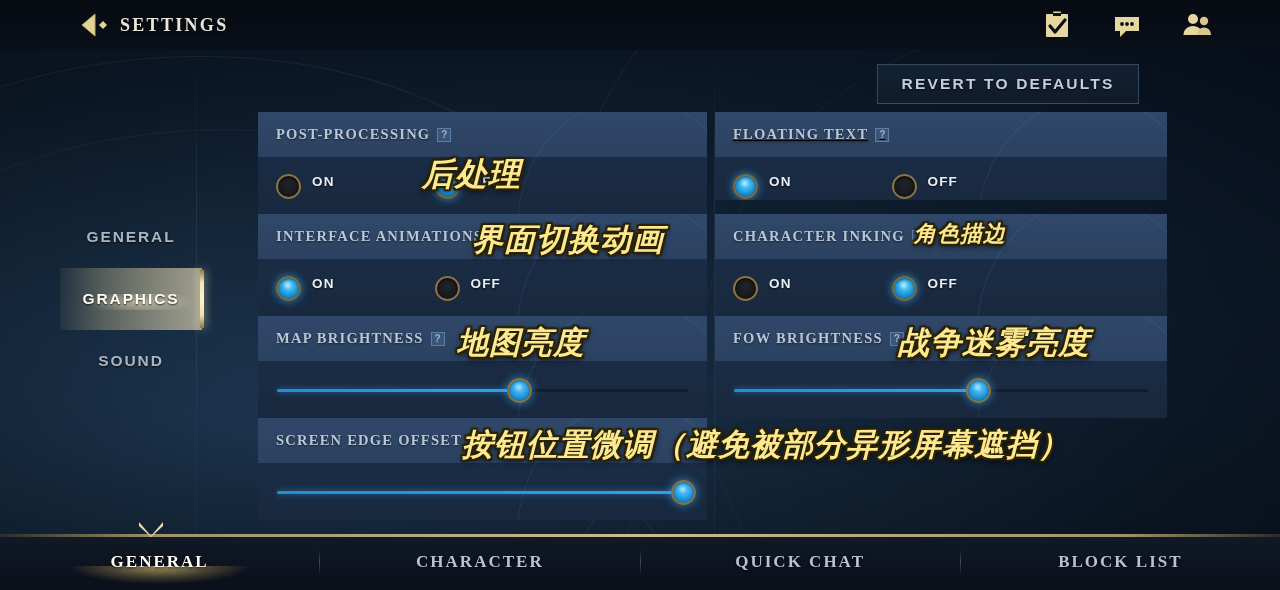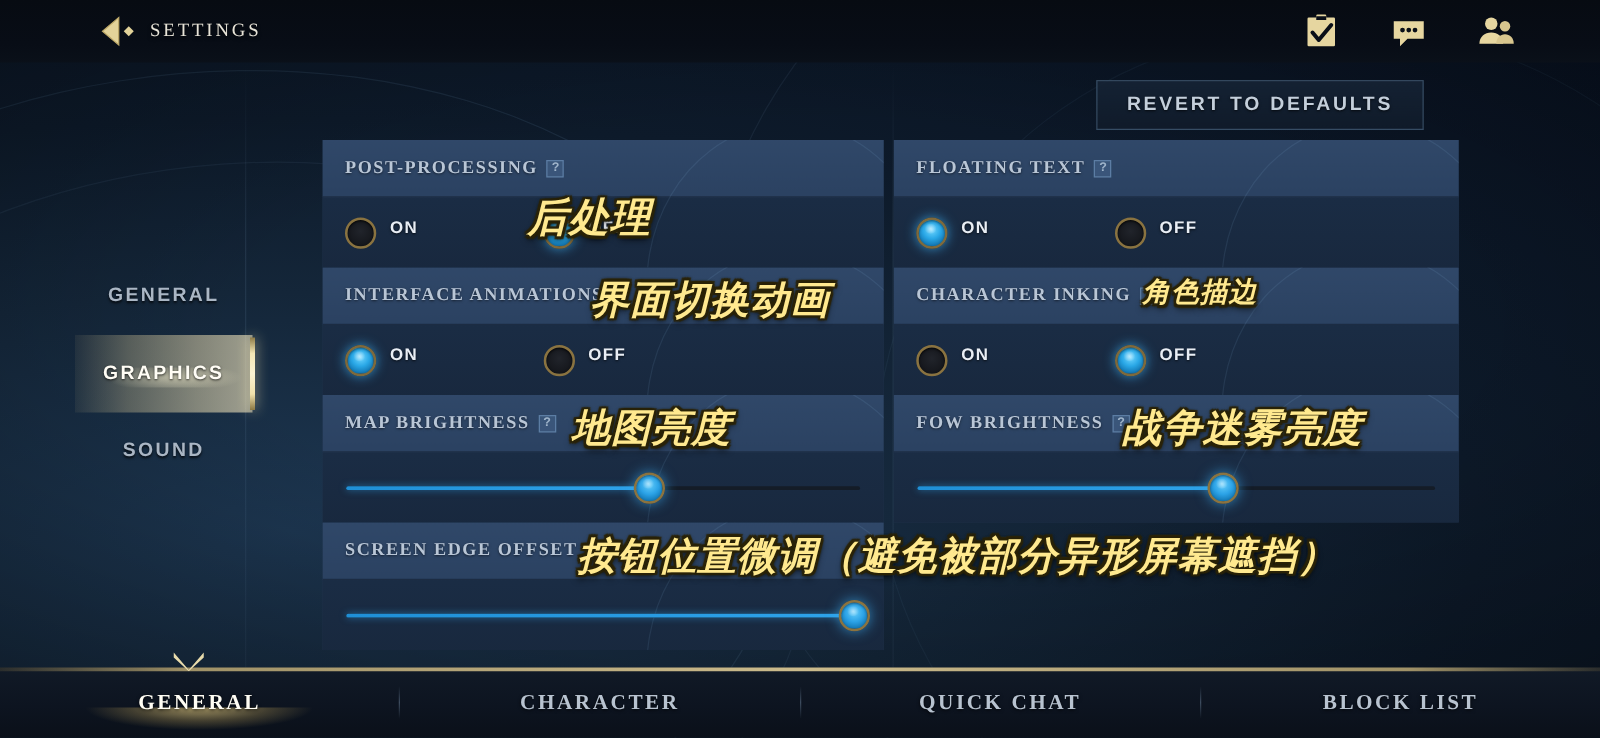--- a/index.html
+++ b/index.html
@@ -53,23 +53,23 @@
     z-index: 20;
   }
   .back-wrap {
     position: absolute; left: 78px; top: 8px;
     display: flex; align-items: center; gap: 12px;
     height: 34px; cursor: pointer;
   }
   .back-chevron { width: 30px; height: 26px; display: block; }
   .settings-title {
     color: #e8e4d8;
-    font-size: 15px;
+    font-size: 18px;
     letter-spacing: 2.3px;
-    font-weight: 400;
+    font-weight: 700;
     text-shadow: 0 1px 3px rgba(0,0,0,.8);
   }
   .top-icons {
     position: absolute; right: 68px; top: 10px;
     display: flex; align-items: center; gap: 40px;
   }
   .top-icon { width: 30px; height: 30px; display: block; cursor: pointer; }
 
   
   .revert-btn {
@@ -366,21 +366,21 @@
             <span class="radio-text">ON</span>
           </div>
           <div class="radio-opt">
             <span class="radio-dot on"></span>
             <span class="radio-text">OFF</span>
           </div>
         </div>
       </div>
     </div>
 
-    <div class="panel" style="left:715px; top:112px; width:452px; height:102px;">
+    <div class="panel" style="left:715px; top:112px; width:452px; height:88px;text-decoration:underline;">
       <div class="panel-head">
         <span class="opt-label">FLOATING TEXT</span>
         <span class="help-badge">?</span>
       </div>
       <div class="panel-body">
         <div class="panel-sheen"></div>
         <div class="radio-row">
           <div class="radio-opt">
             <span class="radio-dot on"></span>
             <span class="radio-text">ON</span>

